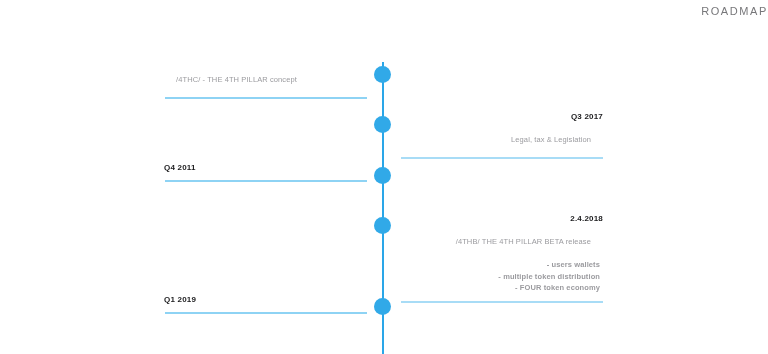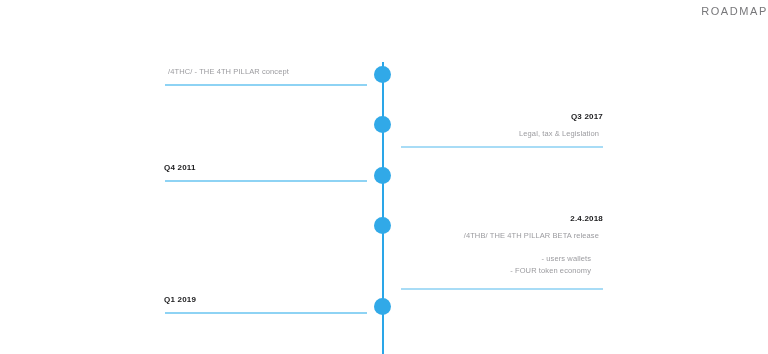--- a/index.html
+++ b/index.html
@@ -58,27 +58,28 @@
     font-weight: bold;
     color: #1b1b1d;
     letter-spacing: 0.2px;
     margin: 0 0 6px 0;
     line-height: 10px;
   }
   .entry-desc {
     font-size: 7.5px;
     color: #9b9b9f;
     line-height: 11px;
-    margin: 4px;
+    margin: 12px;
     letter-spacing: 0.1px;
   }
   .entry-bullets {
     list-style: none;
-    margin: 12px;
+    margin: 3px;
     padding: 0;
+    font-weight: bold;
   }
   .entry-bullets li {
     font-size: 7.5px;
     color: #9b9b9f;
     line-height: 11.5px;
     letter-spacing: 0.1px;
   }
   .entry-rule {
     margin-top: 7px;
     width: 202px;
@@ -115,20 +116,21 @@
 <div class="entry left" style="top:163px;">
   <div class="entry-date">Q4 2011</div>
   <hr class="entry-rule">
 </div>
 
 <div class="entry right" style="top:214px;">
   <div class="entry-date">2.4.2018</div>
   <p class="entry-desc">/4THB/ THE 4TH PILLAR BETA release</p>
   <ul class="entry-bullets">
     <li>- users wallets</li>
+    <li>- multiple token distribution</li>
     <li>- FOUR token economy</li>
   </ul>
   <hr class="entry-rule">
 </div>
 
 <div class="entry left" style="top:295px;">
   <div class="entry-date">Q1 2019</div>
   <hr class="entry-rule">
 </div>
 

